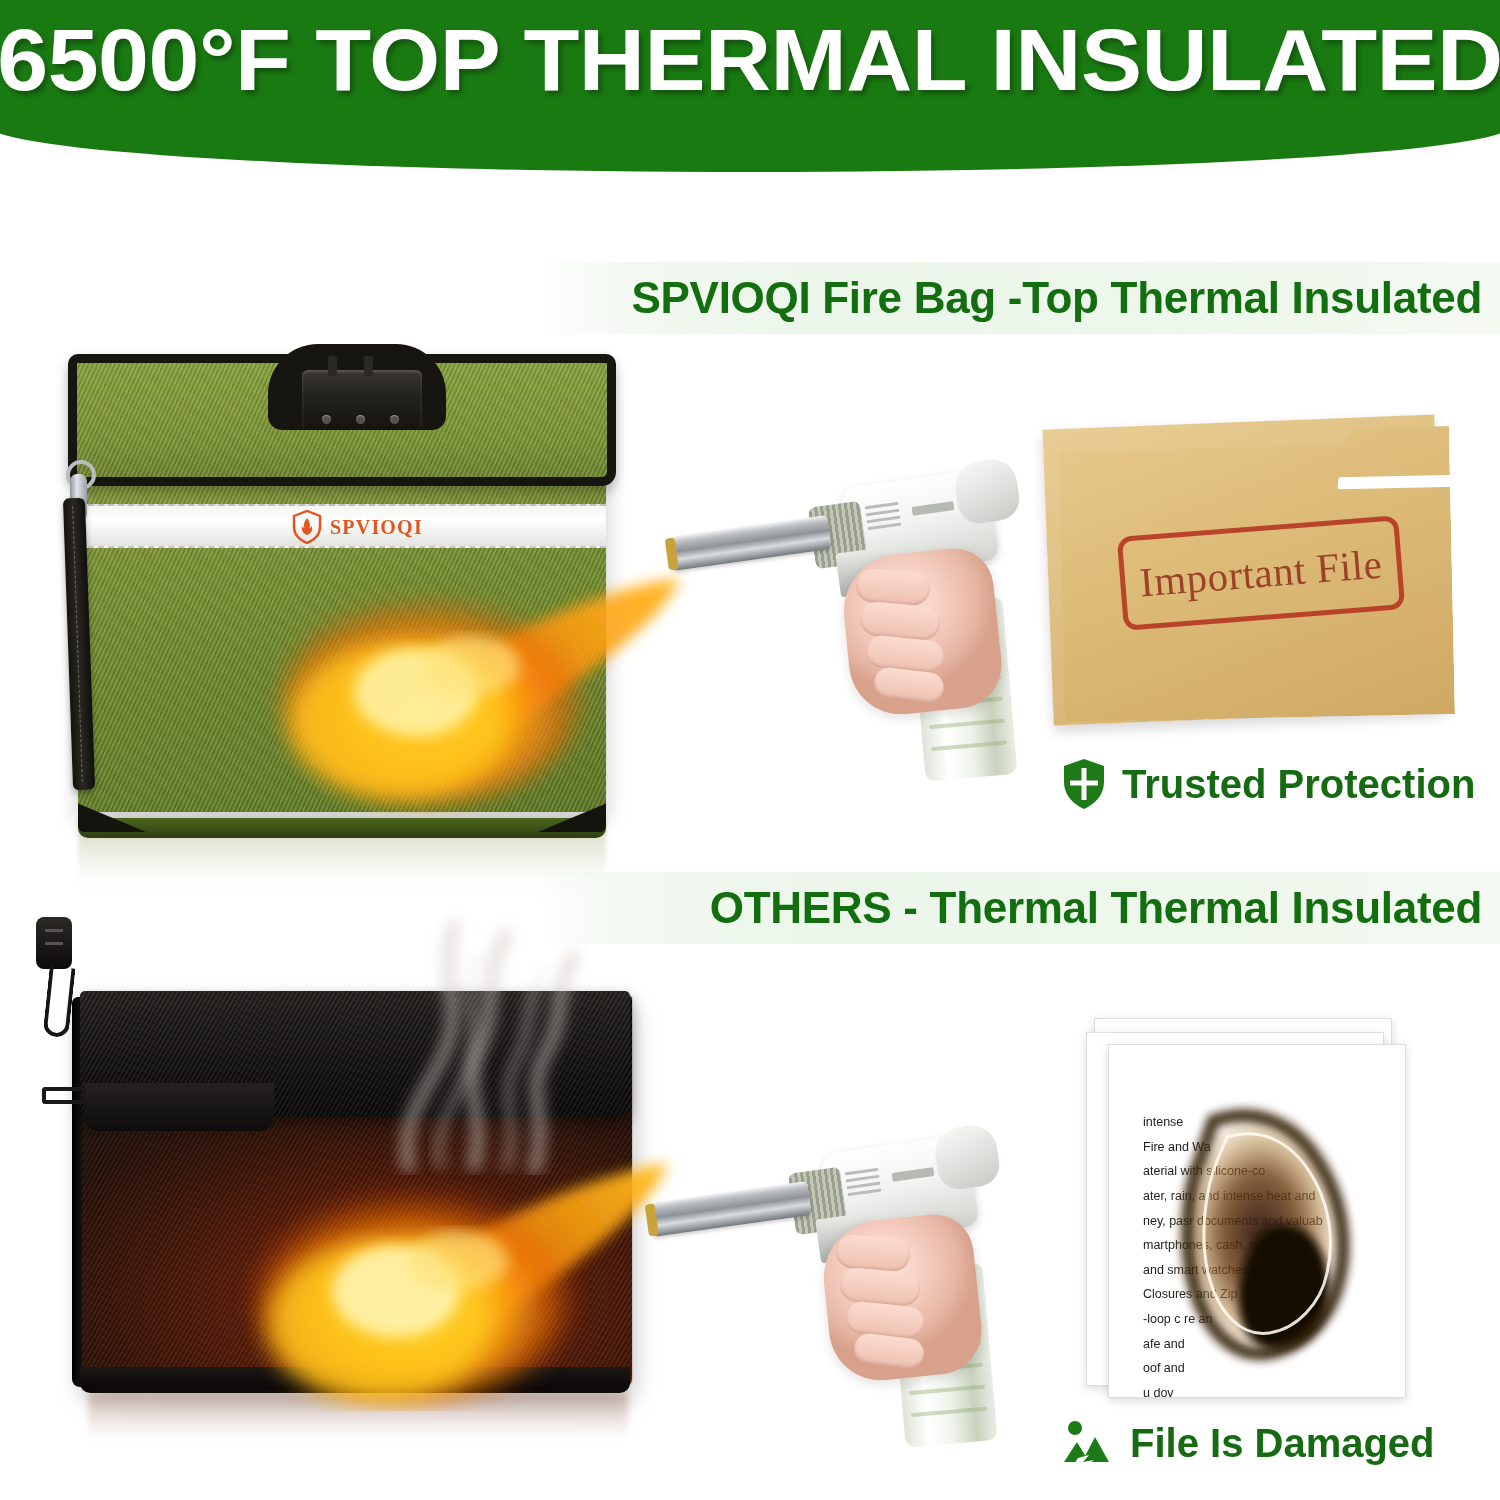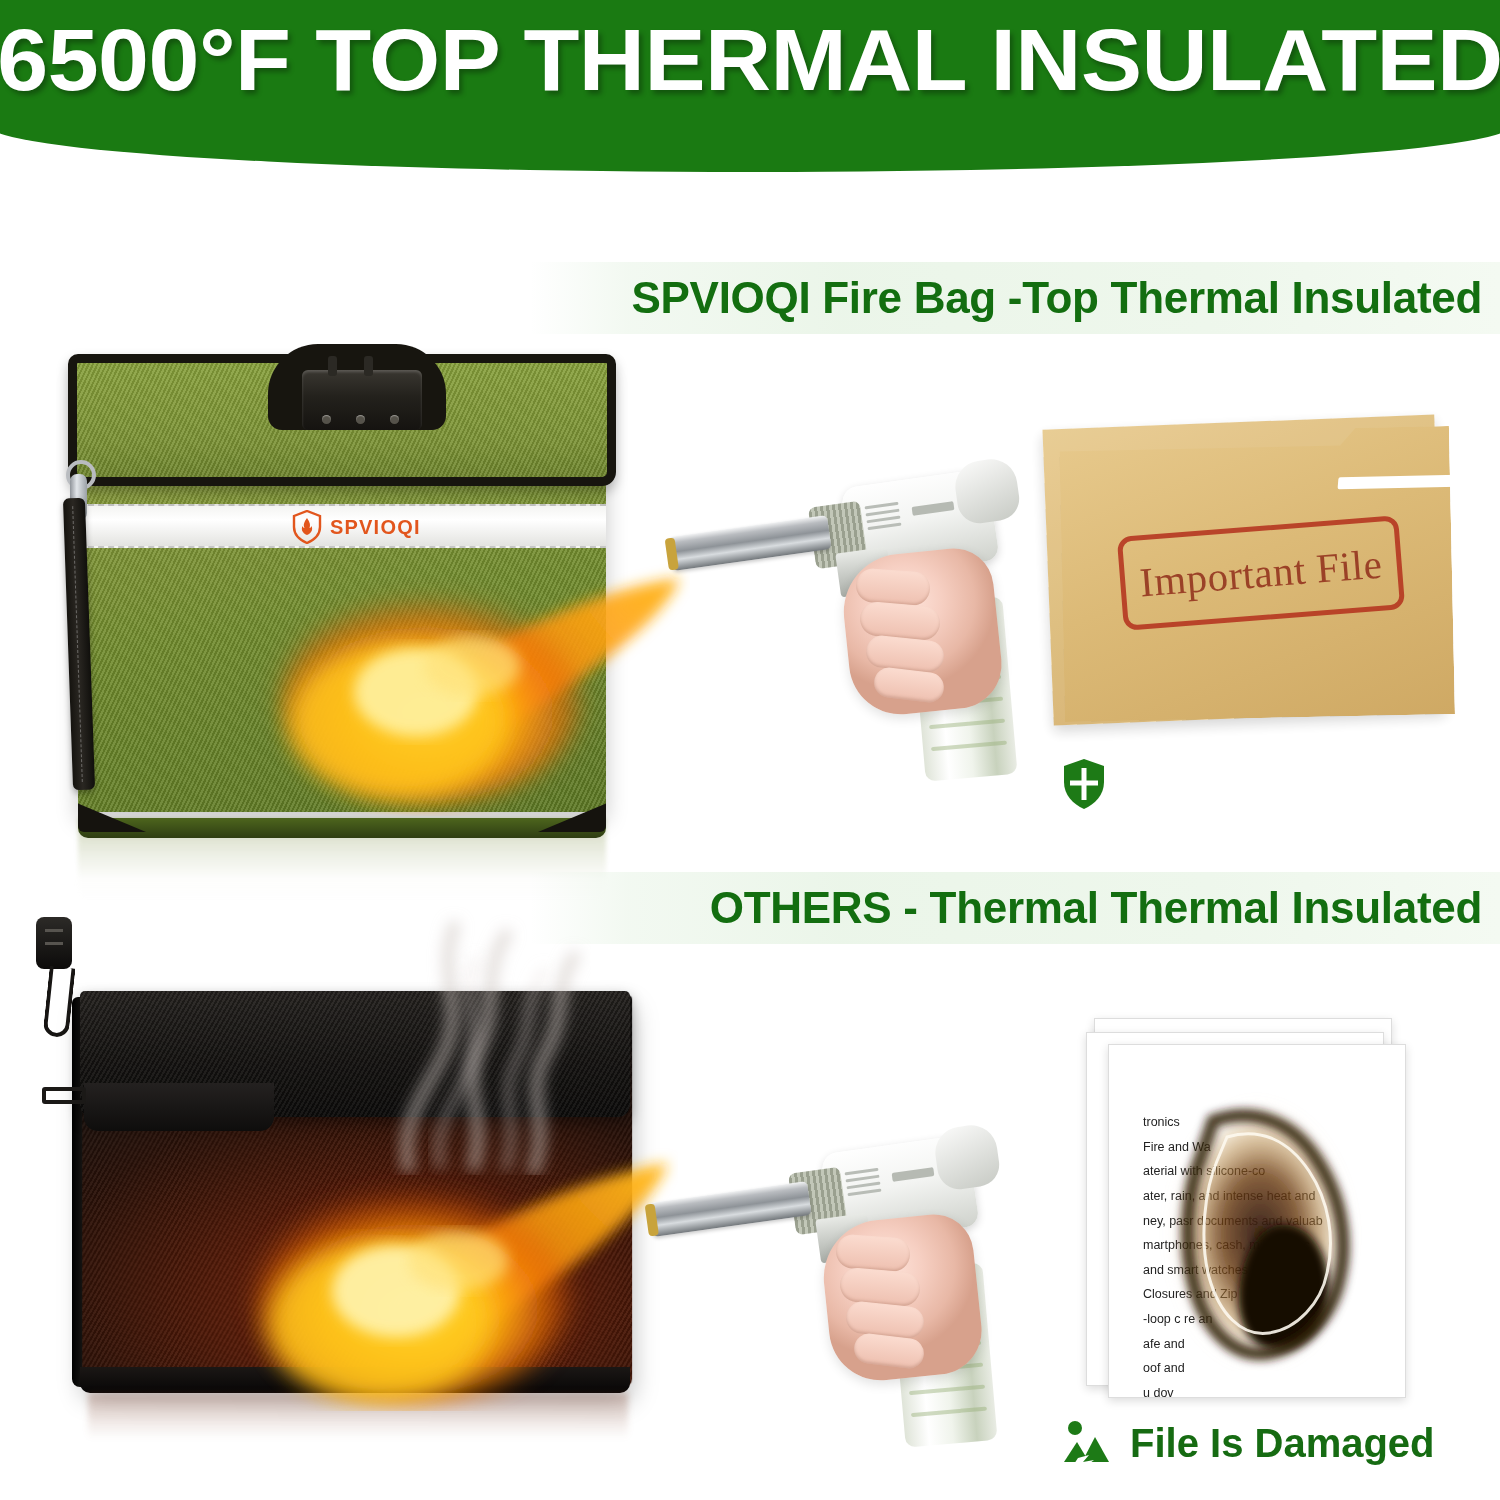--- a/index.html
+++ b/index.html
@@ -88,21 +88,21 @@
     position:absolute;left:38px;top:156px;width:528px;height:44px;
     background:linear-gradient(180deg,#f4f4f2 0%,#ffffff 35%,#e3e3e0 100%);
     border-top:2px dashed rgba(160,160,160,.55);
     border-bottom:2px dashed rgba(160,160,160,.55);
     box-sizing:border-box;
   }
   .gb-logo{position:absolute;left:252px;top:162px;display:flex;align-items:center;gap:8px;}
   .gb-logo-shield{width:30px;height:34px;}
   .gb-logo-text{
     color:#e2561d;font-weight:800;font-size:20px;letter-spacing:1.2px;
-    font-family:Liberation Sans, sans-serif;
+    font-family:Liberation Serif, serif;
     text-align:center;
   }
   .gb-corner{position:absolute;width:68px;height:46px;background:#15130e;}
   .gb-corner.bl{left:38px;bottom:16px;border-radius:0 30px 0 6px;clip-path:polygon(0 100%,0 38%,100% 100%);}
   .gb-corner.br{right:34px;bottom:16px;border-radius:30px 0 6px 0;clip-path:polygon(100% 100%,100% 38%,0 100%);}
   .gb-bottom-edge{
     position:absolute;left:38px;bottom:10px;width:528px;height:20px;
     background:linear-gradient(180deg,#4d651d 0%,#2e3d12 100%);
     border-radius:0 0 10px 10px;
   }
@@ -410,20 +410,21 @@
       <span>Important File</span>
     </div>
   </div>
 
   <div class="badge" id="badge-trusted">
     <svg width="44" height="52" viewBox="0 0 44 52">
       <path d="M22 1 L42 8 V24 C42 37 33 46 22 51 C11 46 2 37 2 24 V8 Z" fill="#1d7a16"></path>
       <rect x="19.5" y="10" width="5" height="32" fill="#ffffff"></rect>
       <rect x="8" y="22.5" width="28" height="5" fill="#ffffff"></rect>
     </svg>
+    <span class="txt">Trusted Protection</span>
   </div>
 
   <div class="label-band" id="band-bottom">
     <span>OTHERS - Thermal Thermal Insulated</span>
   </div>
 
   <div class="black-bag-wrap">
     <div class="bb-sideL"></div>
     <div class="bb-body"></div>
     <div class="bb-flap"></div>
@@ -507,21 +508,21 @@
     <div class="t-finger" style="left:200px;top:172px;width:80px;height:34px;transform:rotate(5deg);"></div>
     <div class="t-finger" style="left:206px;top:206px;width:78px;height:32px;transform:rotate(6deg);"></div>
     <div class="t-finger" style="left:214px;top:238px;width:70px;height:30px;transform:rotate(7deg);"></div>
   </div>
 
   <div class="papers-wrap">
     <div class="sheet s1"></div>
     <div class="sheet s2"></div>
     <div class="sheet s3">
       <div class="doc-lines">
-        <p>tronics</p>
+        <p>intense</p>
         <p>Fire and Wa</p>
         <p>aterial with silicone-co</p>
         <p>ater, rain, and intense heat and</p>
         <p>ney, pasr documents and valuab</p>
         <p>martphones, cash, military rec</p>
         <p>and smart watches</p>
         <p>Closures and Zip</p>
         <p>-loop c  re an</p>
         <p>afe and</p>
         <p>oof and</p>

